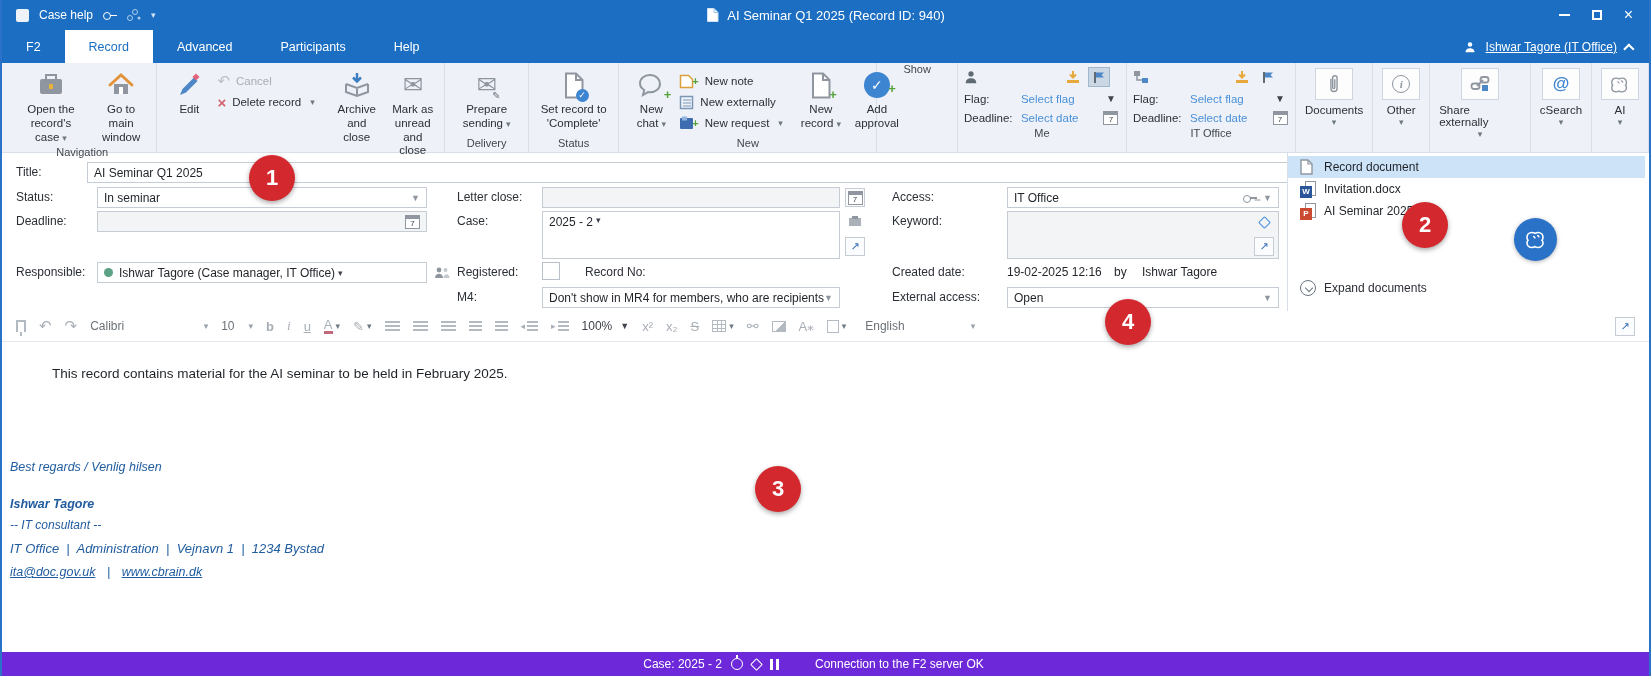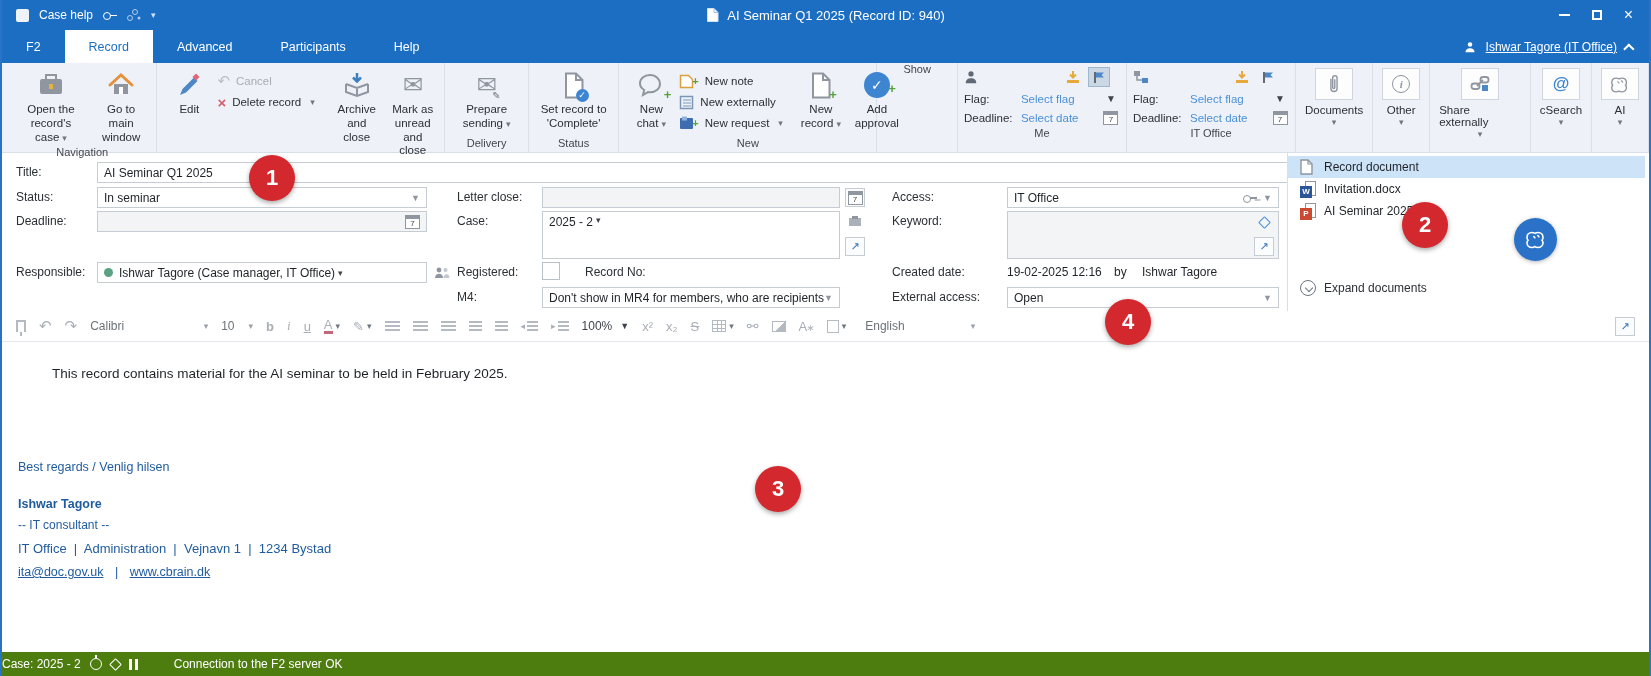--- a/index.html
+++ b/index.html
@@ -103,34 +103,34 @@
                     linear-gradient(#b3bac2,#b3bac2) 8px 0/1px 100% no-repeat,
                     linear-gradient(#b3bac2,#b3bac2) 0 3px/100% 1px no-repeat,
                     linear-gradient(#b3bac2,#b3bac2) 0 7px/100% 1px no-repeat; }
   .imgic { width:14px; height:11px; border:1px solid #b3bac2; background:linear-gradient(135deg,transparent 55%,#b3bac2 55%); }
   .fmt { width:10px; height:12px; border:2px solid #b3bac2; border-bottom:none; position:relative; }
   .fmt::after { content:""; position:absolute; left:2px; top:10px; width:2px; height:4px; background:#b3bac2; }
 
   
   .docbody { height:310px; background:#fff; position:relative; padding:24px 0 0 16px; }
   .para { font-size:13.5px; color:#1f2328;margin-left:34px; }
-  .sig { position:absolute; left:16px; top:118px; color:#1f5b9e; }
+  .sig { position:absolute; left:8px; top:118px; color:#1f5b9e;font-style:italic; }
   .sig .greet { font-size:12.5px; }
   .sig .name { font-size:12.5px; font-weight:700; margin-top:23px; }
   .sig .role { font-size:12px; margin-top:7px; }
   .logo { margin-top:14px; line-height:0.9; }
   .logo .l1 { font-size:28px; font-weight:800; letter-spacing:-1.5px; color:#16365c; }
   .logo .l1 .c { color:#2e74c0; }
   .logo .l2 { font-size:6.5px; color:#55606e; margin:2px 0 0 40px; letter-spacing:0.3px; }
   .sig .addr { font-size:13px; margin-top:9px; }
   .sig .links { font-size:12.5px; margin-top:9px; }
   .sig .links a, .sig .links .lnk { color:#1f5b9e; text-decoration:underline; }
 
   
-  .statusbar { height:24px; background:#4d7c0f; color:#fff; display:flex; align-items:center; justify-content:flex-start; gap:9px; padding-right:24px; font-size:12px; }
+  .statusbar { height:24px; background:#6d28d9; color:#fff; display:flex; align-items:center; justify-content:center; gap:9px; padding-right:24px; font-size:12px; }
   .sw { width:12px; height:12px; border:1.5px solid #fff; border-radius:50%; position:relative; }
   .sw::after { content:""; position:absolute; left:4px; top:-4px; width:2px; height:3px; background:#fff; }
   .tg { width:9px; height:9px; border:1.5px solid #fff; transform:rotate(45deg); border-radius:1px; }
   .pz { display:flex; gap:3px; } .pz i { width:3px; height:11px; background:#fff; display:block; }
 
   
   .badge { position:absolute; width:46px; height:46px; border-radius:50%; background:#d3282e; color:#fff;
            font-size:22px; font-weight:700; display:flex; align-items:center; justify-content:center;
            box-shadow:0 2px 5px rgba(0,0,0,.35); z-index:60; }
   .chatfab { position:absolute; left:1512px; top:218px; width:43px; height:43px; border-radius:50%;
@@ -460,21 +460,21 @@
       <span>AI</span>
       <span class="car">▾</span>
     </div>
     <div style="flex:1"></div>
   </div>
 
   <div class="workspace">
     <div class="form-area">
 
       <span class="flabel" style="left:14px;top:12px">Title:</span>
-      <div class="fin" style="left:95px;top:9px;width:1312px">
+      <div class="fin" style="left:85px;top:9px;width:1312px">
           <span>AI Seminar Q1 2025</span>
         </div>
 
       <span class="flabel" style="left:14px;top:37px">Status:</span>
       <div class="fin" style="left:95px;top:34px;width:330px">
           <span>In seminar</span>
           <span class="endcar">▼</span>
         </div>
 
       <span class="flabel" style="left:14px;top:61px">Deadline:</span>

